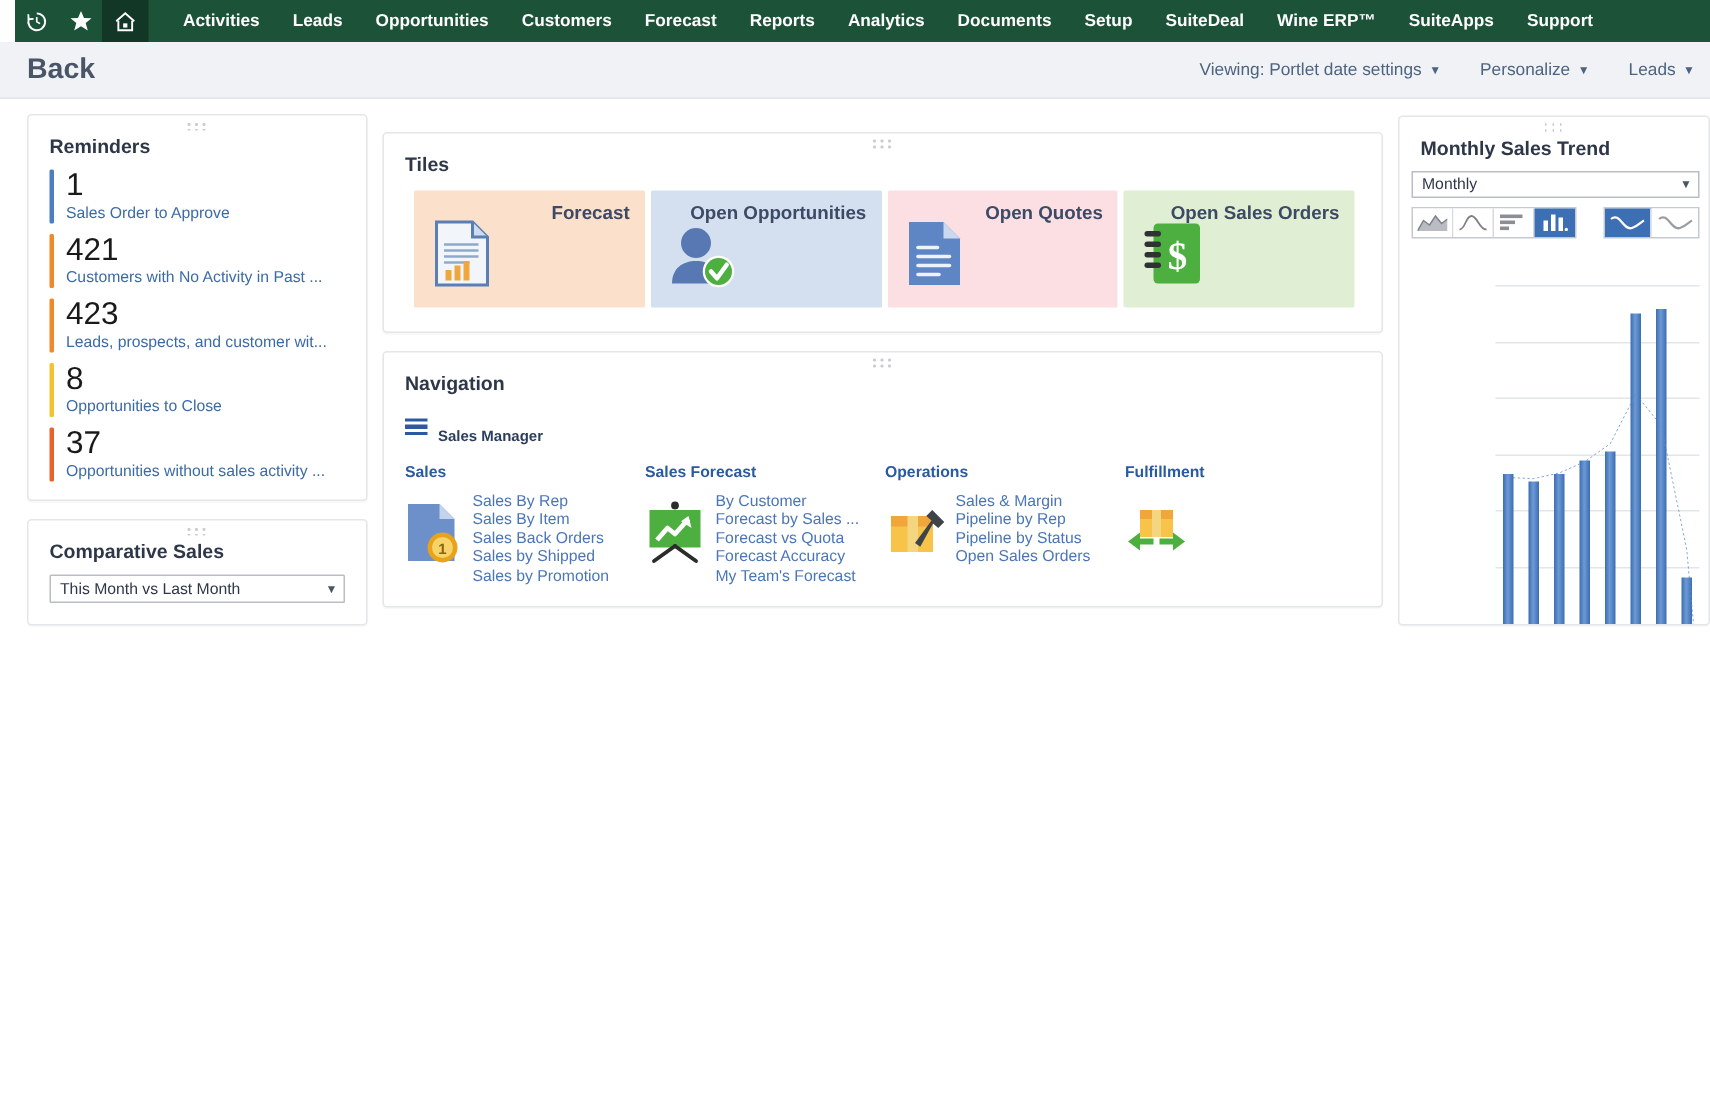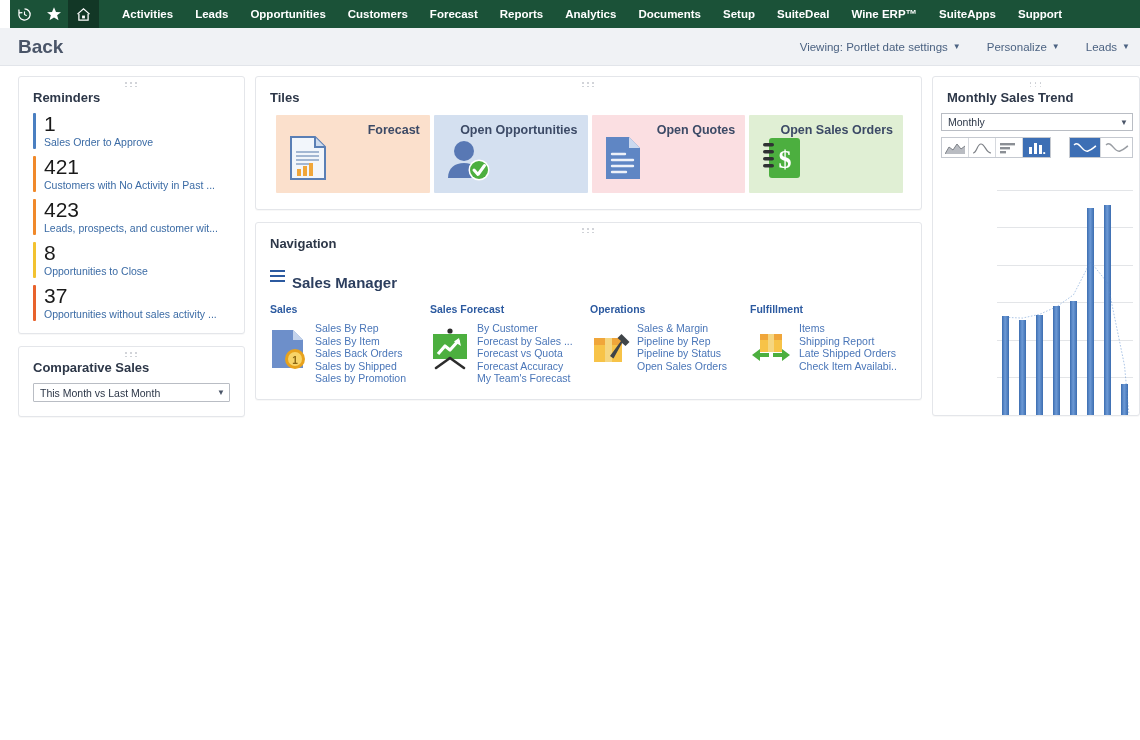--- a/index.html
+++ b/index.html
@@ -39,21 +39,21 @@
   .header-tools { display: flex; align-items: center; gap: 26px; padding-right: 2px; }
   .header-tool {
     font-size: 11.5px; color: #4c6382; cursor: pointer;
     display: flex; align-items: center; gap: 5px; white-space: nowrap;
   }
   .caret { font-size: 8px; line-height: 1; }
 
   
   .dash {
     display: flex; gap: 10px; padding: 10px 0 0 18px;
-    align-items: flex-start;
+    align-items: center;
   }
   .col-left  { width: 227px; flex: 0 0 227px; }
   .col-mid   { width: 667px; flex: 0 0 667px; }
   .col-right { width: 208px; flex: 0 0 208px; }
 
   .portlet {
     background: #ffffff;
     border: 1px solid #e4e6ea;
     border-radius: 3px;
     position: relative;
@@ -102,21 +102,21 @@
   }
   .tile-icon { position: absolute; left: 12px; bottom: 8px; }
 
   
   .nav-body { padding: 10px 0 14px 14px; }
   .nav-group-head {
     display: flex; align-items: center; gap: 7px; margin-bottom: 12px; cursor: pointer;
   }
   .hamburger { display: flex; flex-direction: column; gap: 2.5px; }
   .hamburger i { width: 15px; height: 2.2px; background: #2c5aa0; display: block; }
-  .nav-group-title { font-size: 15px; font-weight: bold; color: #2c3e5e; margin-top: 13px; }
+  .nav-group-title { font-size: 10px; font-weight: bold; color: #2c3e5e; margin-top: 13px; }
   .nav-cols { display: flex; }
   .nav-col { width: 160px; }
   .nav-col-title {
     font-size: 10.5px; font-weight: bold; color: #2c5aa0; margin-bottom: 7px;
   }
   .nav-col-body { display: flex; gap: 7px; align-items: flex-start; }
   .nav-col-icon { flex: 0 0 auto; padding-top: 6px; }
   .nav-links-list { display: flex; flex-direction: column; }
   .nav-item {
     font-size: 10.5px; color: #4a76b8; line-height: 12.6px; cursor: pointer;
@@ -479,26 +479,20 @@
             <div class="nav-col-body">
               <div class="nav-col-icon">
                 <svg width="42" height="40" viewBox="0 0 42 40">
                   <rect x="10" y="6" width="22" height="18" fill="#f7c348"></rect>
                   <rect x="10" y="6" width="22" height="6" fill="#f0a63a"></rect>
                   <rect x="18" y="6" width="6" height="18" fill="#f5d680"></rect>
                   <polygon points="2,27 10,21 10,25 19,25 19,29 10,29 10,33" fill="#4caf3f"></polygon>
                   <polygon points="40,27 32,21 32,25 23,25 23,29 32,29 32,33" fill="#4caf3f"></polygon>
                 </svg>
               </div>
-              <div class="nav-links-list">
-                <span class="nav-item">Items</span>
-                <span class="nav-item">Shipping Report</span>
-                <span class="nav-item">Late Shipped Orders</span>
-                <span class="nav-item">Check Item Availabi..</span>
-              </div>
             </div>
           </div>
 
         </div>
       </div>
     </div>
 
   </div>
 
   <div class="col-right">

